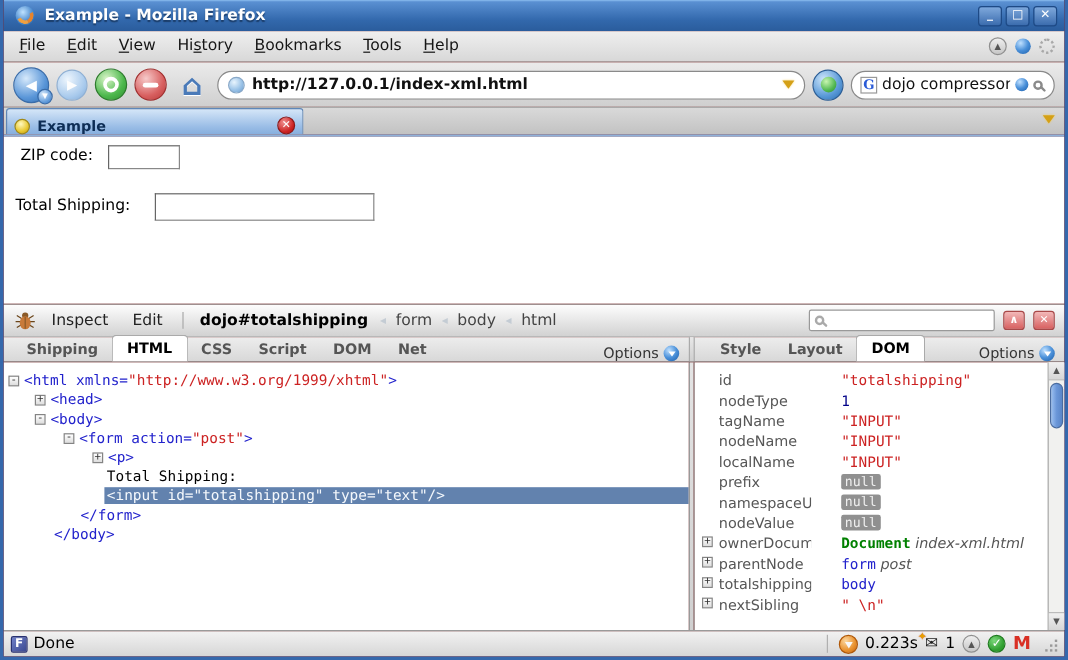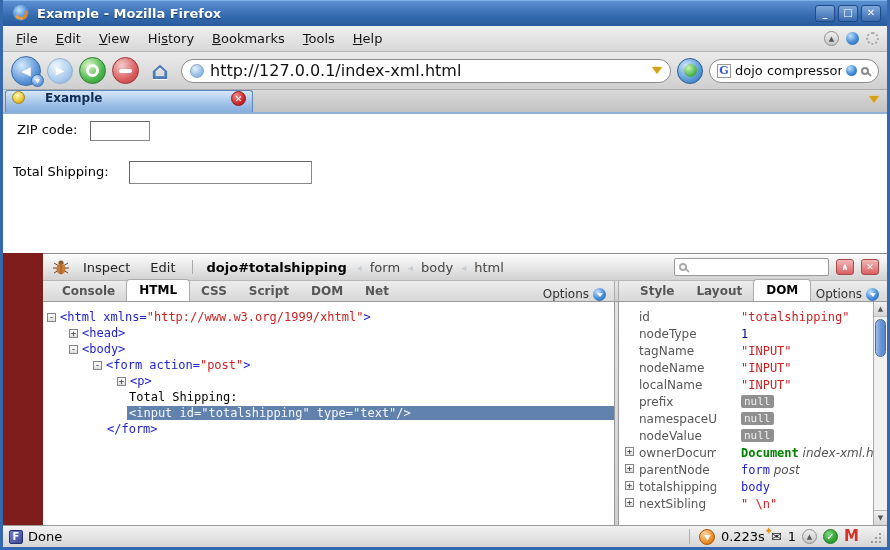--- a/index.html
+++ b/index.html
@@ -47,61 +47,61 @@
   .btn-fwd { width:26px; height:26px; background:radial-gradient(circle at 35% 30%, #eef6fd, #a7c9ec 65%, #7fa8d4); border:1px solid #8fb0d4; font-size:11px; color:#fdfdfd; }
   .btn-reload { width:27px; height:27px; background:radial-gradient(circle at 35% 30%, #d9f5c8, #4db84d 60%, #2e8b2e); border:1px solid #2e7a2e; }
   .btn-reload .ring { width:13px; height:13px; border:3px solid #fff; border-radius:50%; }
   .btn-stop { width:27px; height:27px; background:radial-gradient(circle at 35% 30%, #f6caca, #d86060 60%, #b83838); border:1px solid #a03030; }
   .btn-stop .bar { width:13px; height:4px; background:#fff; border-radius:2px; }
   .btn-home { width:30px; height:30px; font-size:24px; font-weight:bold; color:#4a7ab8; text-shadow:0 1px 0 #fff; }
   .urlbar { flex:1; height:24px; background:#fff; border:1px solid #8a8a8a; border-radius:12px;
     display:flex; align-items:center; padding:0 8px; gap:6px; }
   .globe { width:14px; height:14px; border-radius:50%; flex:none;
     background:radial-gradient(circle at 35% 30%, #e8f4fd, #9cc4e8 55%, #6a9cd0); border:1px solid #88a8c8; }
-  .urlbar input { flex:1; border:none; outline:none; font-size:16px; color:#111; font-family:"DejaVu Sans",sans-serif; background:transparent; }
+  .urlbar input { flex:1; border:none; outline:none; font-size:13px; color:#111; font-family:"DejaVu Sans",sans-serif; background:transparent;font-weight:bold; }
   .gold-arrow { width:0; height:0; border-left:5px solid transparent; border-right:5px solid transparent;
     border-top:7px solid #d4a017; position:relative; flex:none; filter:drop-shadow(0 0 1px #f8d878); }
   .btn-go { width:26px; height:26px; background:radial-gradient(circle at 35% 30%, #cfe6fa, #5a9ad8 60%, #2a6cb0); border:1px solid #2a5c94; }
   .btn-go .ball { width:13px; height:13px; border-radius:50%;
     background:radial-gradient(circle at 35% 30%, #c8f5b0, #52b852 60%, #2a8a2a); }
   .searchbox { width:170px; height:24px; background:#fff; border:1px solid #8a8a8a; border-radius:12px;
     display:flex; align-items:center; padding:0 7px; gap:4px; flex:none; }
   .g-logo { width:14px; height:14px; border:1px solid #999; font-family:"DejaVu Serif",serif; font-weight:bold;
     color:#2a5bd7; font-size:11px; display:flex; align-items:center; justify-content:center; flex:none; background:#fff; }
   .searchbox input { flex:1; min-width:0; border:none; outline:none; font-size:13px; color:#111; background:transparent; font-family:"DejaVu Sans",sans-serif; }
   .mini-ball { width:11px; height:11px; border-radius:50%; flex:none;
     background:radial-gradient(circle at 35% 30%, #bfe0ff, #4a90d9 50%, #1a5ca8); }
   .mag { width:8px; height:8px; border:2px solid #8a8a8a; border-radius:50%; position:relative; flex:none; margin-right:2px; }
   .mag::after { content:""; position:absolute; width:6px; height:2px; background:#8a8a8a; transform:rotate(45deg); right:-5px; bottom:-2px; border-radius:1px; }
 
   
   .tabbar { height:24px; background:linear-gradient(#d9d9d9,#c2c2c2); border-bottom:2px solid #8fb1d9;
     display:flex; align-items:flex-end; padding:0 2px; flex:none; position:relative; }
   .tab { width:248px; height:22px; border:1px solid #5f87b8; border-bottom:none; border-radius:3px 3px 0 0;
-    background:linear-gradient(#d5e6f8,#9abde6 70%,#86aedd); display:flex; align-items:flex-start; padding:0 6px; gap:20px; }
+    background:linear-gradient(#d5e6f8,#9abde6 70%,#86aedd); display:flex; align-items:flex-end; padding:0 6px; gap:6px; }
   .tab-favicon { width:13px; height:13px; border-radius:50%; flex:none;
     background:radial-gradient(circle at 40% 30%, #fff8c0, #e8c830 60%, #b89010); border:1px solid #a08818; }
   .tab-label { font-weight:bold; font-size:12px; color:#0d2d55; flex:1; }
   .tab-close { width:15px; height:15px; border-radius:50%; flex:none; border:1px solid #8c1818;
     background:radial-gradient(circle at 35% 30%, #f09090, #cc2222 65%, #a81414); color:#fff; font-size:9px; font-weight:bold;
     display:flex; align-items:center; justify-content:center; }
   .alltabs-arrow { position:absolute; right:8px; top:6px; width:0; height:0;
     border-left:5px solid transparent; border-right:5px solid transparent; border-top:7px solid #d4a017; filter:drop-shadow(0 0 1px #f0cc60); }
 
   
   .content { height:139px; background:#fff; position:relative; flex:none; }
   .fld-label { position:absolute; color:#000; font-size:13px; }
   .zip-label { left:14px; top:8px; }
   .zip-input { position:absolute; left:87px; top:7px; width:60px; height:20px; }
   .ship-label { left:10px; top:50px; }
   .ship-input { position:absolute; left:126px; top:47px; width:183px; height:23px; }
   .html-input { border:1px solid #888; border-top-color:#666; border-left-color:#666; background:#fff; font-size:13px; padding:1px 3px; font-family:"DejaVu Sans",sans-serif; }
 
   
-  .firebug { height:272px; border-top:1px solid #8a8a8a; display:flex; flex-direction:column; flex:none;margin-left:40px; }
+  .firebug { height:272px; border-top:1px solid #8a8a8a; display:flex; flex-direction:column; flex:none; }
   .fb-toolbar { height:27px; background:linear-gradient(#fdfdfd,#d2d2d2); border-bottom:1px solid #b8b8b8;
     display:flex; align-items:center; padding:0 8px; gap:4px; flex:none; }
   .fb-label { color:#222; font-size:13px; padding:0 8px; }
   .fb-sep { width:1px; height:14px; background:#aaa; margin:0 4px; }
   .fb-node { font-weight:bold; color:#000; font-size:13px; padding:0 6px; }
   .crumb { color:#444; font-size:13px; padding:0 8px; }
   .crumb-sep { color:#c4ccd4; font-size:10px; }
   .fb-search { width:155px; height:18px; border:1px solid #999; background:#fff; border-radius:2px;
     display:flex; align-items:center; padding:0 4px; gap:3px; margin-left:auto; }
   .fb-search input { flex:1; min-width:0; border:none; outline:none; font-size:12px; background:transparent; }
@@ -284,21 +284,21 @@
       <span class="fb-search">
         <span class="mag"></span>
         <input value="" style="">
       </span>
       <span class="fb-btn">∧</span>
       <span class="fb-btn">✕</span>
     </div>
 
     <div class="fb-tabrow">
       <div class="fb-tabs-left" id="fb-tabs-left">
-        <span class="fb-tab">Console</span>
+        <span class="fb-tab">Shipping</span>
           <span class="fb-tab active">HTML</span>
           <span class="fb-tab">CSS</span>
           <span class="fb-tab">Script</span>
           <span class="fb-tab">DOM</span>
           <span class="fb-tab">Net</span>
           <span class="fb-options">
           <span>Options</span>
           <span class="opt-ball"></span>
         </span>
       </div>
@@ -317,20 +317,21 @@
     <div class="fb-body">
       <div class="fb-left" id="html-tree">
           <div class="trow"><span class="ind" style="width: 4px;"></span><span class="rw"><span class="twistbox">-</span><span class="s-tag">&lt;html xmlns=</span><span class="s-str">"http://www.w3.org/1999/xhtml"</span><span class="s-tag">&gt;</span></span></div>
           <div class="trow"><span class="ind" style="width: 26px;"></span><span class="rw"><span class="twistbox">+</span><span class="s-tag">&lt;head&gt;</span></span></div>
           <div class="trow"><span class="ind" style="width: 26px;"></span><span class="rw"><span class="twistbox">-</span><span class="s-tag">&lt;body&gt;</span></span></div>
           <div class="trow"><span class="ind" style="width: 50px;"></span><span class="rw"><span class="twistbox">-</span><span class="s-tag">&lt;form action=</span><span class="s-str">"post"</span><span class="s-tag">&gt;</span></span></div>
           <div class="trow"><span class="ind" style="width: 74px;"></span><span class="rw"><span class="twistbox">+</span><span class="s-tag">&lt;p&gt;</span></span></div>
           <div class="trow"><span class="ind" style="width: 86px;"></span><span class="rw"><span class="s-txt">Total Shipping:</span></span></div>
           <div class="trow sel"><span class="ind" style="width: 84px;"></span><span class="rw"><span class="s-tag">&lt;input id=</span><span class="s-str">"totalshipping"</span><span class="s-tag"> type=</span><span class="s-str">"text"</span><span class="s-tag">/&gt;</span></span></div>
           <div class="trow"><span class="ind" style="width: 64px;"></span><span class="rw"><span class="s-tag">&lt;/form&gt;</span></span></div>
+          <div class="trow"><span class="ind" style="width: 42px;"></span><span class="rw"><span class="s-tag">&lt;/body&gt;</span></span></div>
         </div>
       <div class="fb-divider"></div>
       <div class="fb-right">
         <div class="dom-list" id="dom-list">
             <div class="drow">
               <span class="dname">id</span>
               <span class="dval"><span class="v-str">"totalshipping"</span></span>
             </div>
             <div class="drow">
               <span class="dname">nodeType</span>

